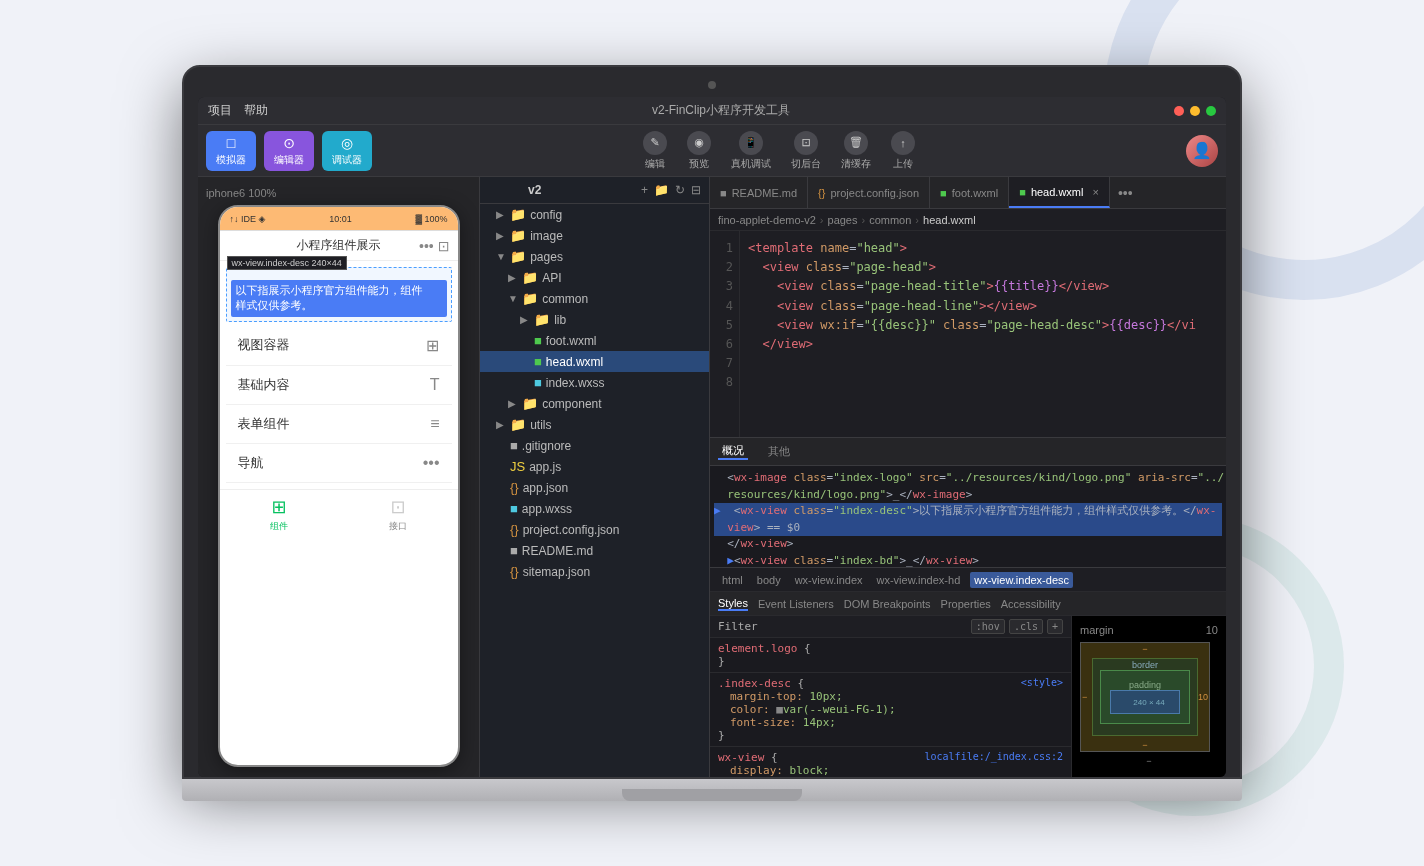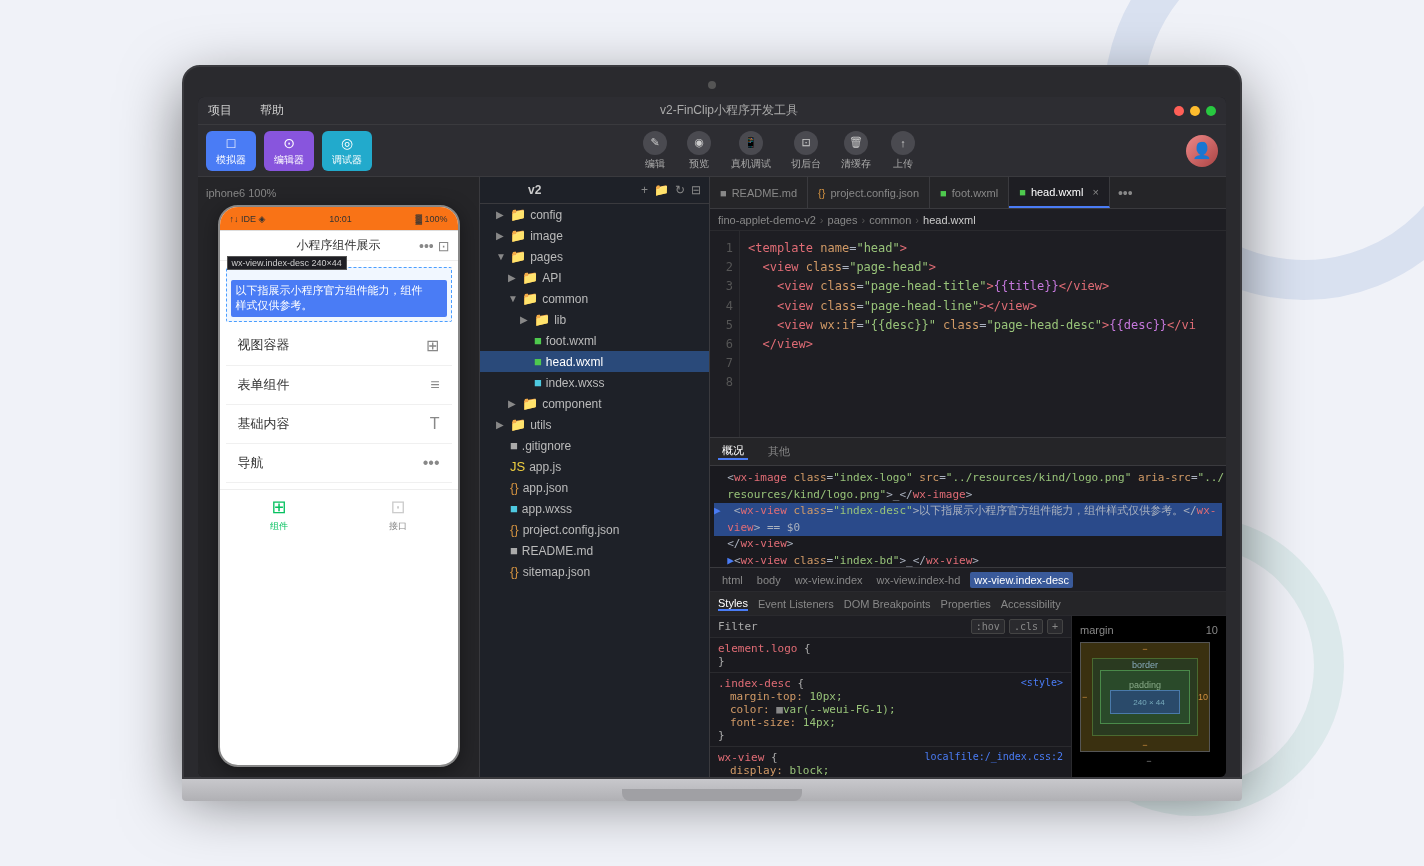--- a/index.html
+++ b/index.html
@@ -89,21 +89,21 @@
     }
 
     
     .menu-bar {
       display: flex;
       align-items: center;
       background: #2d2d32;
       height: 28px;
       padding: 0 10px;
       border-bottom: 1px solid #3a3a3e;
-      gap: 28px;
+      gap: 12px;
     }
     .menu-item {
       color: #ccc;
       font-size: 12px;
       cursor: pointer;
     }
     .app-title {
       flex: 1;
       text-align: center;
       color: #aaa;
@@ -229,21 +229,21 @@
     .phone-mockup {
       width: 242px;
       background: #fff;
       border-radius: 20px;
       overflow: hidden;
       border: 2px solid #888;
       box-shadow: 0 4px 20px rgba(0,0,0,0.4);
       flex: 1;
     }
     .phone-status-bar {
-      background: #f97316;
+      background: #fdba74;
       height: 24px;
       display: flex;
       align-items: center;
       justify-content: space-between;
       padding: 0 10px;
       font-size: 9px;
       color: #333;
       border-bottom: 1px solid #ddd;
     }
     .phone-title-bar {
@@ -772,26 +772,26 @@
                   <div class="highlight-label">wx-view.index-desc 240×44</div>
                   <div style="height:8px;"></div>
                   <div class="highlight-text">以下指展示小程序官方组件能力，组件<br>样式仅供参考。</div>
                 </div>
 
                 <div class="nav-item">
                   <span class="nav-item-label">视图容器</span>
                   <span class="nav-item-icon">⊞</span>
                 </div>
                 <div class="nav-item">
+                  <span class="nav-item-label">基础内容</span>
+                  <span class="nav-item-icon">T</span>
+                </div>
+                <div class="nav-item">
                   <span class="nav-item-label">表单组件</span>
                   <span class="nav-item-icon">≡</span>
-                </div>
-                <div class="nav-item">
-                  <span class="nav-item-label">基础内容</span>
-                  <span class="nav-item-icon">T</span>
                 </div>
                 <div class="nav-item">
                   <span class="nav-item-label">导航</span>
                   <span class="nav-item-icon">•••</span>
                 </div>
               </div>
 
               <div class="phone-bottom-nav">
                 <div class="phone-nav-item active">
                   <span class="phone-nav-icon">⊞</span>

